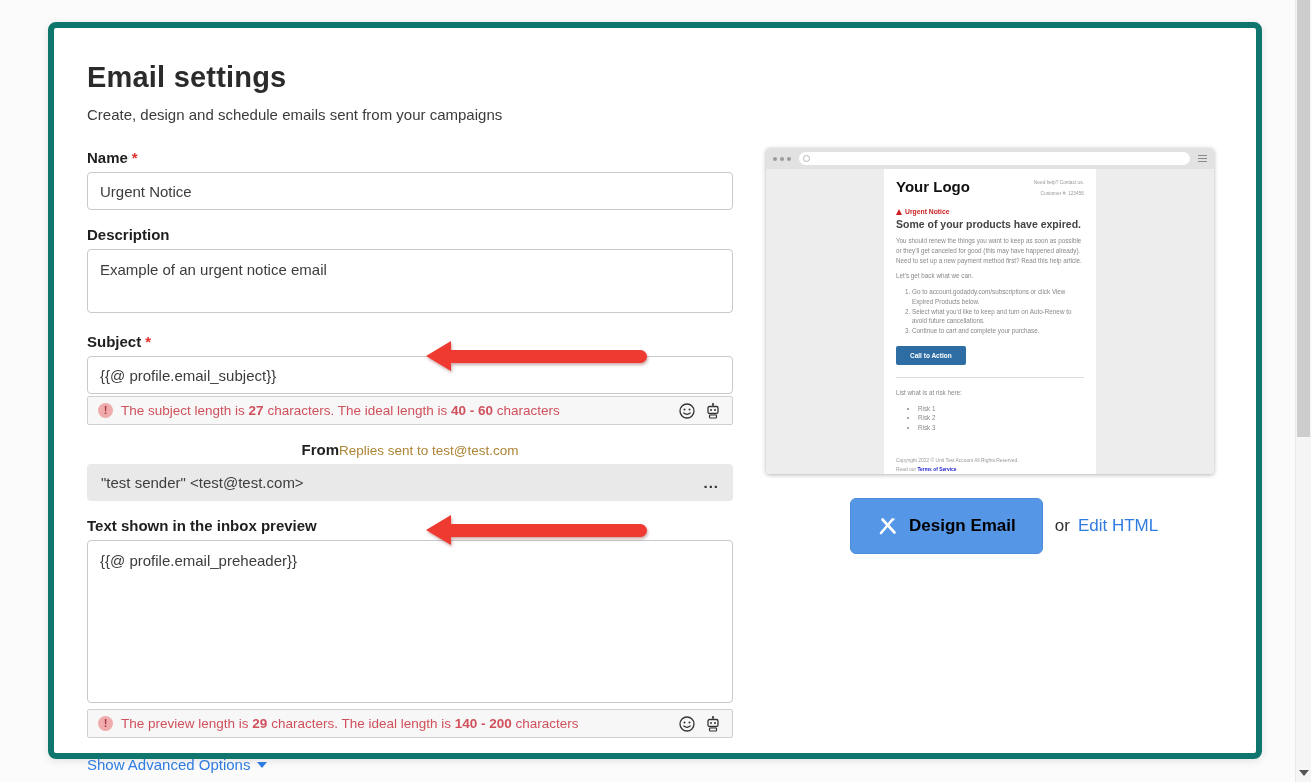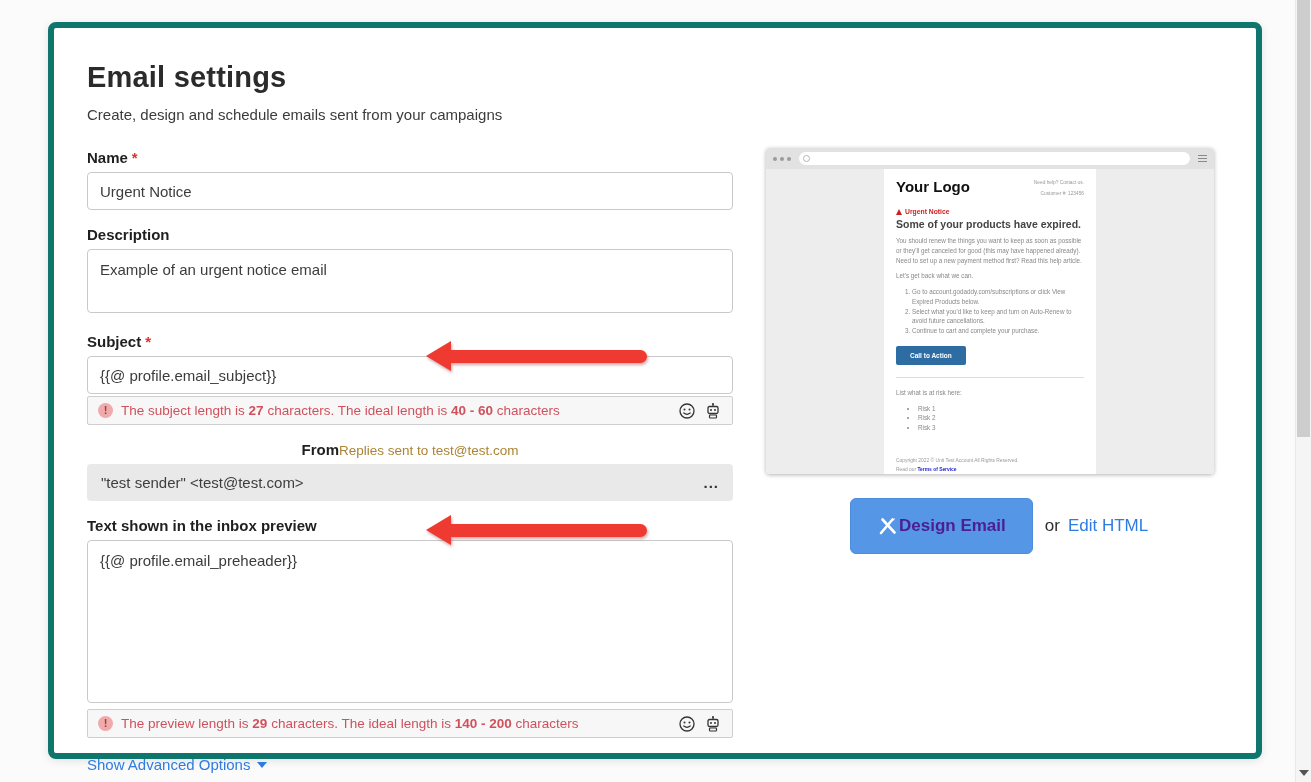--- a/index.html
+++ b/index.html
@@ -94,23 +94,23 @@
   .cta { display:inline-block; background:#2e6da4; color:#fff; font-size:6.5px; font-weight:700; padding:6px 14px; border-radius:2px; margin:2px 0 10px; cursor:pointer; }
   .edivider { border-top:1px solid #ddd; margin:2px 0 10px; }
   .efooter { margin-top:24px; font-size:4.9px; color:#999; line-height:1.7; }
   .efooter .row { margin-bottom:1px; }
   .elink { color:#2222cc; font-weight:700; text-decoration:none; cursor:pointer; }
 
   
   .design-row { margin-top:24px; margin-left:84px; display:flex; align-items:center; }
   .design-btn {
     background:#5596e6; border:1px solid #4b8cdc; border-radius:6px;
-    color:#4c1d95; font-family:"Liberation Sans",sans-serif;
+    color:#000000; font-family:"Liberation Sans",sans-serif;
     font-size:17px; font-weight:600; height:56px; padding:0 26px;
-    display:flex; align-items:center; cursor:pointer;justify-content:flex-end;
+    display:flex; align-items:center; gap:10px; cursor:pointer;justify-content:flex-end;
   }
   .or-text { font-size:17px; color:#2f2f2f; margin:0 8px 0 12px; }
   .edit-html { font-size:17px; color:#2f7ce0; text-decoration:none; cursor:pointer; }
 
   
   .red-arrow { position:absolute; width:221px; height:31px; filter:drop-shadow(1px 2px 1.5px rgba(130,40,40,.40)); }
   .arrow-subject { left:372px; top:313px; }
   .arrow-preheader { left:372px; top:487px; }
   .red-arrow .head { position:absolute; left:0; top:0; width:0; height:0;
     border-top:15.5px solid transparent; border-bottom:15.5px solid transparent; border-right:25px solid #ee3a31; }

